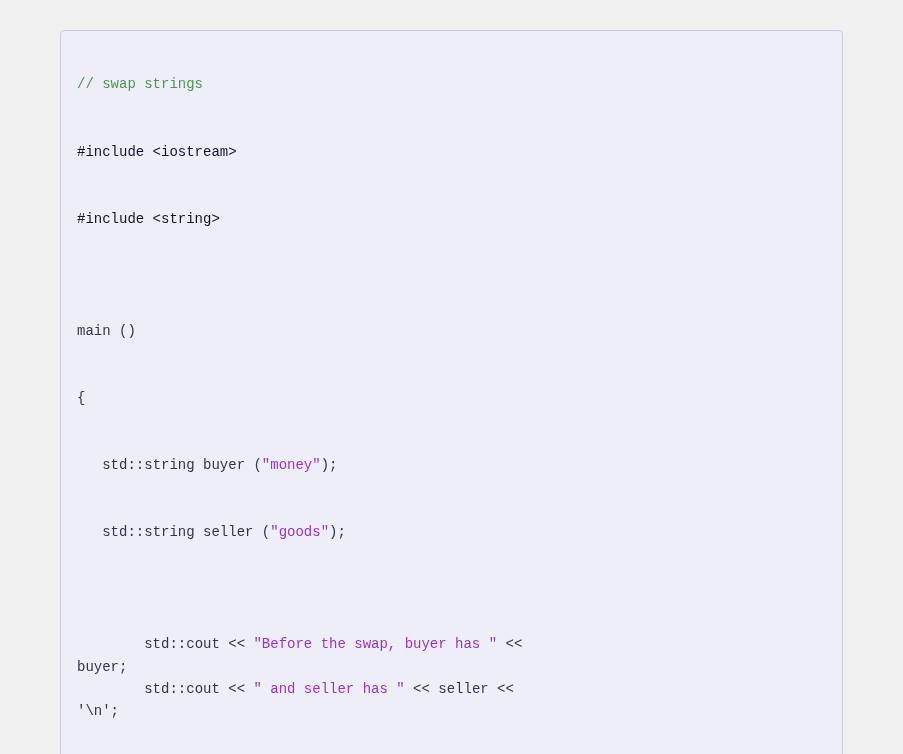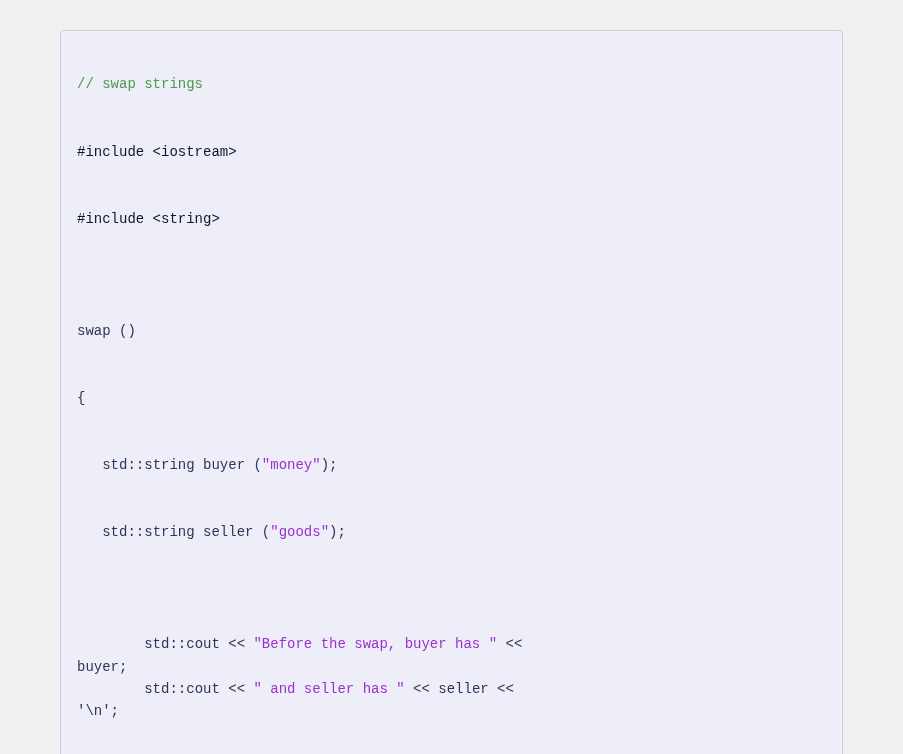--- a/index.html
+++ b/index.html
@@ -38,21 +38,21 @@
 <body>
 
 <div class="code-block">
 <span class="c-comment">// swap strings</span>
 <br>
 <span class="c-include">#include &lt;iostream&gt;</span>
 <br>
 <span class="c-include">#include &lt;string&gt;</span>
 <br>
 <br>
-<span class="c-normal">swap ()</span>
+<span class="c-normal">main ()</span>
 <br>
 <span class="c-normal">{</span>
 <br>
 <span class="c-normal">   std::string buyer (<span class="c-string">"money"</span>);</span>
 <br>
 <span class="c-normal">   std::string seller (<span class="c-string">"goods"</span>);</span>
 <br>
 <br>
 <span class="c-normal">        std::cout &lt;&lt; <span class="c-string">"Before the swap, buyer has "</span> &lt;&lt;
 buyer;<br>        std::cout &lt;&lt; <span class="c-string">" and seller has "</span> &lt;&lt; seller &lt;&lt;

